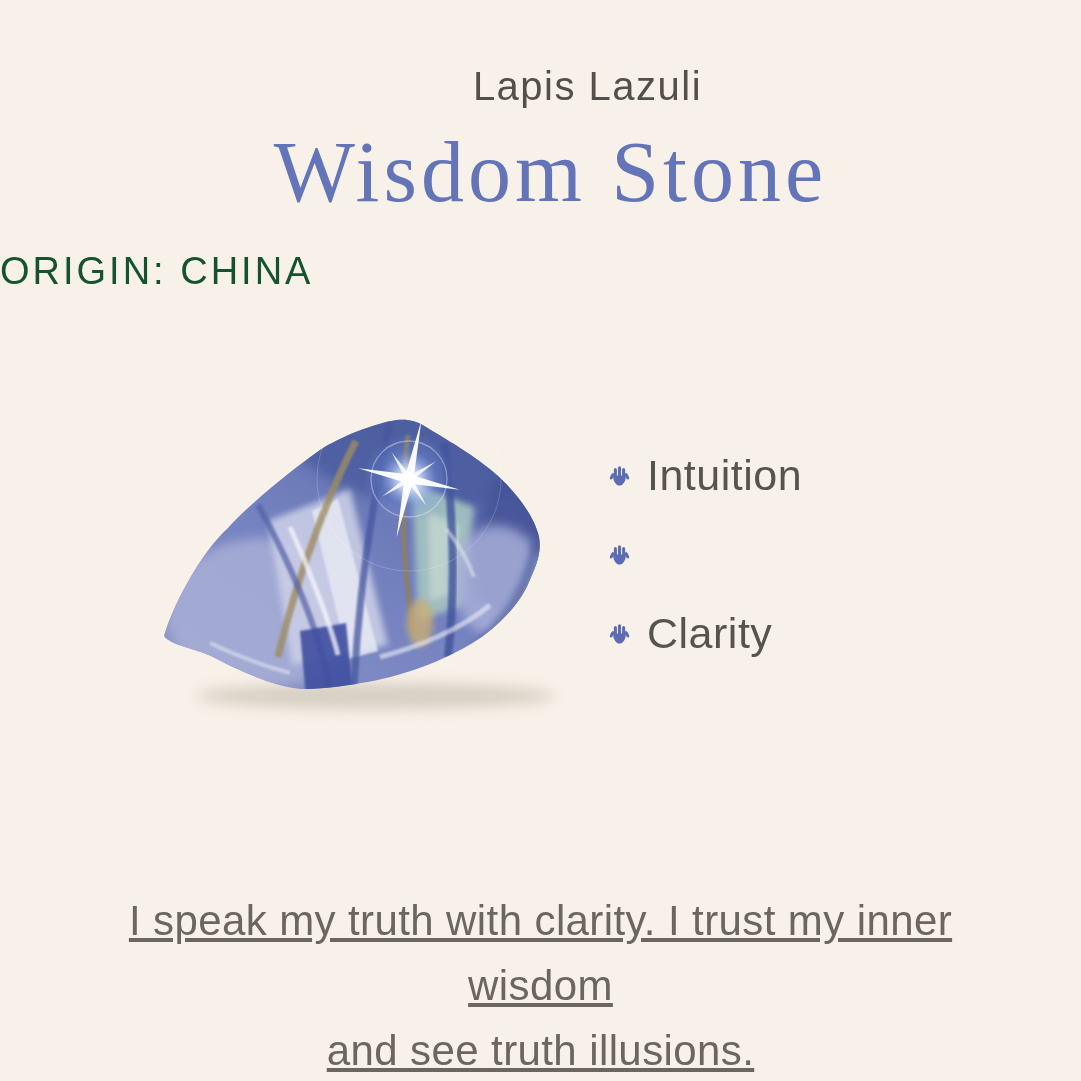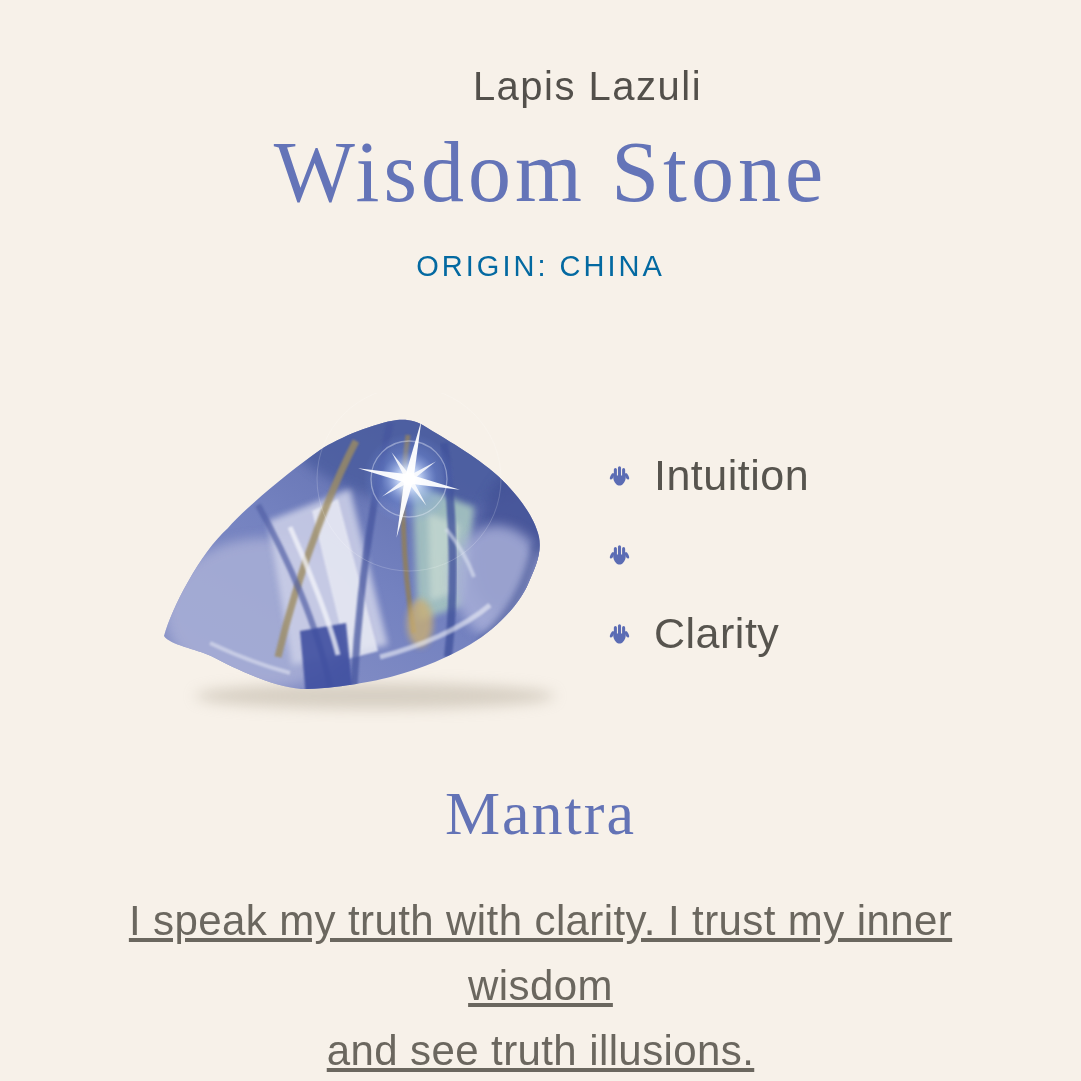--- a/index.html
+++ b/index.html
@@ -41,25 +41,25 @@
     font-size: 86px;
     font-weight: 400;
     letter-spacing: 4px;
     color: #6474b8;
   }
   .origin {
     position: absolute;
     top: 250px;
     left: 0;
     width: 100%;
-    text-align: center;
-    font-size: 29px;
+    text-align: left;
+    font-size: 38px;
     font-weight: 400;
     letter-spacing: 3px;
-    color: #0369a1;
+    color: #14532d;
   }
   .stone {
     position: absolute;
     left: 150px;
     top: 393px;
     width: 420px;
     height: 330px;
   }
   .props {
     position: absolute;
@@ -68,21 +68,21 @@
     margin: 0;
     padding: 0;
     list-style: none;
     display: flex;
     flex-direction: column;
     gap: 29px;
   }
   .prop {
     display: flex;
     align-items: center;
-    gap: 23px;
+    gap: 16px;
     height: 50px;
     font-size: 43px;
     font-weight: 300;
     letter-spacing: 0.5px;
     color: #57544e;
   }
   .hamsa {
     display: inline-flex;
     width: 23px;
     height: 25px;
@@ -246,20 +246,19 @@
           <ellipse cx="4.2" cy="11.8" rx="1.7" ry="3.6" transform="rotate(26 4.2 11.8)"></ellipse>
           <ellipse cx="19.8" cy="11.8" rx="1.7" ry="3.6" transform="rotate(-26 19.8 11.8)"></ellipse>
           <path d="M5.6 10.8 h12.8 c0.6 3.4 -0.7 6.8 -2.8 8.9 c-1.1 1.1 -2.3 1.7 -3.6 1.7 c-1.3 0 -2.5 -0.6 -3.6 -1.7 c-2.1 -2.1 -3.4 -5.5 -2.8 -8.9 z"></path>
         </g>
           </svg>
       </span>
       <span>Clarity</span>
     </li>
   </ul>
 
-  <h2 class="mantra-heading">Mantra</h2>
 
   <p class="mantra-text">
     <span>I speak my truth with clarity. I trust my inner wisdom</span><br>
     <span>and see truth illusions.</span>
   </p>
 
 </div>
 
 </body></html>

